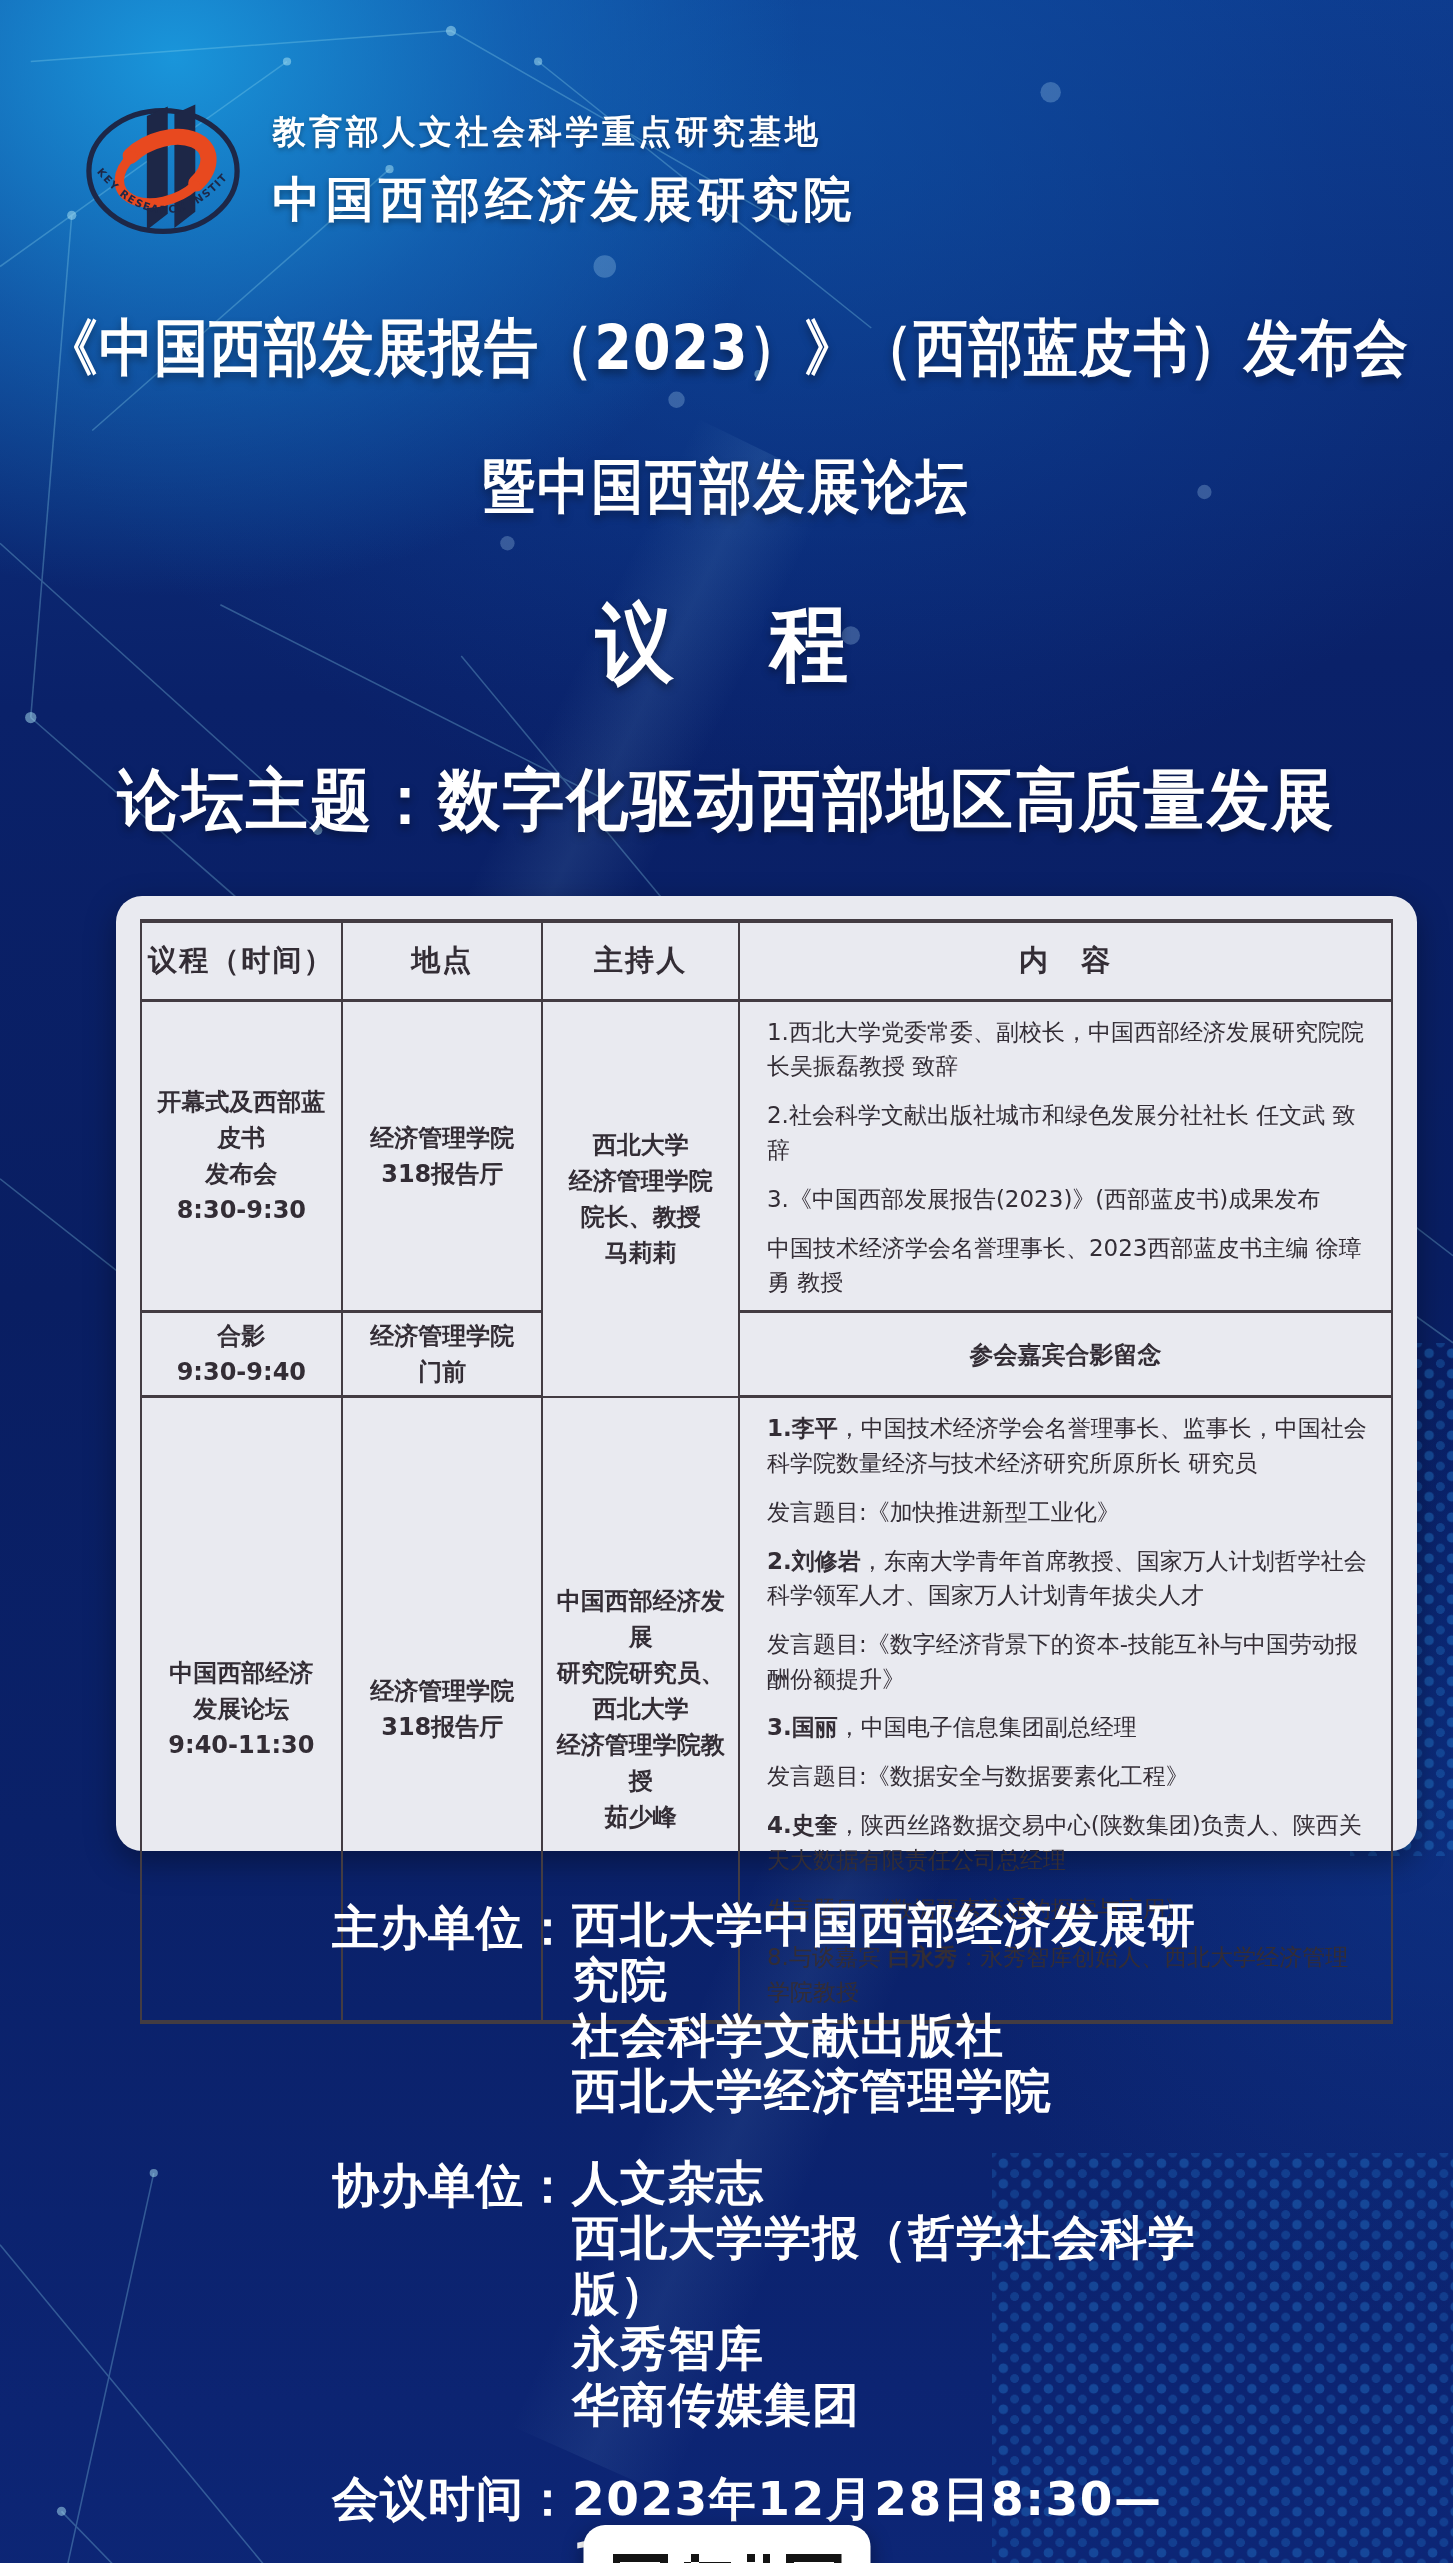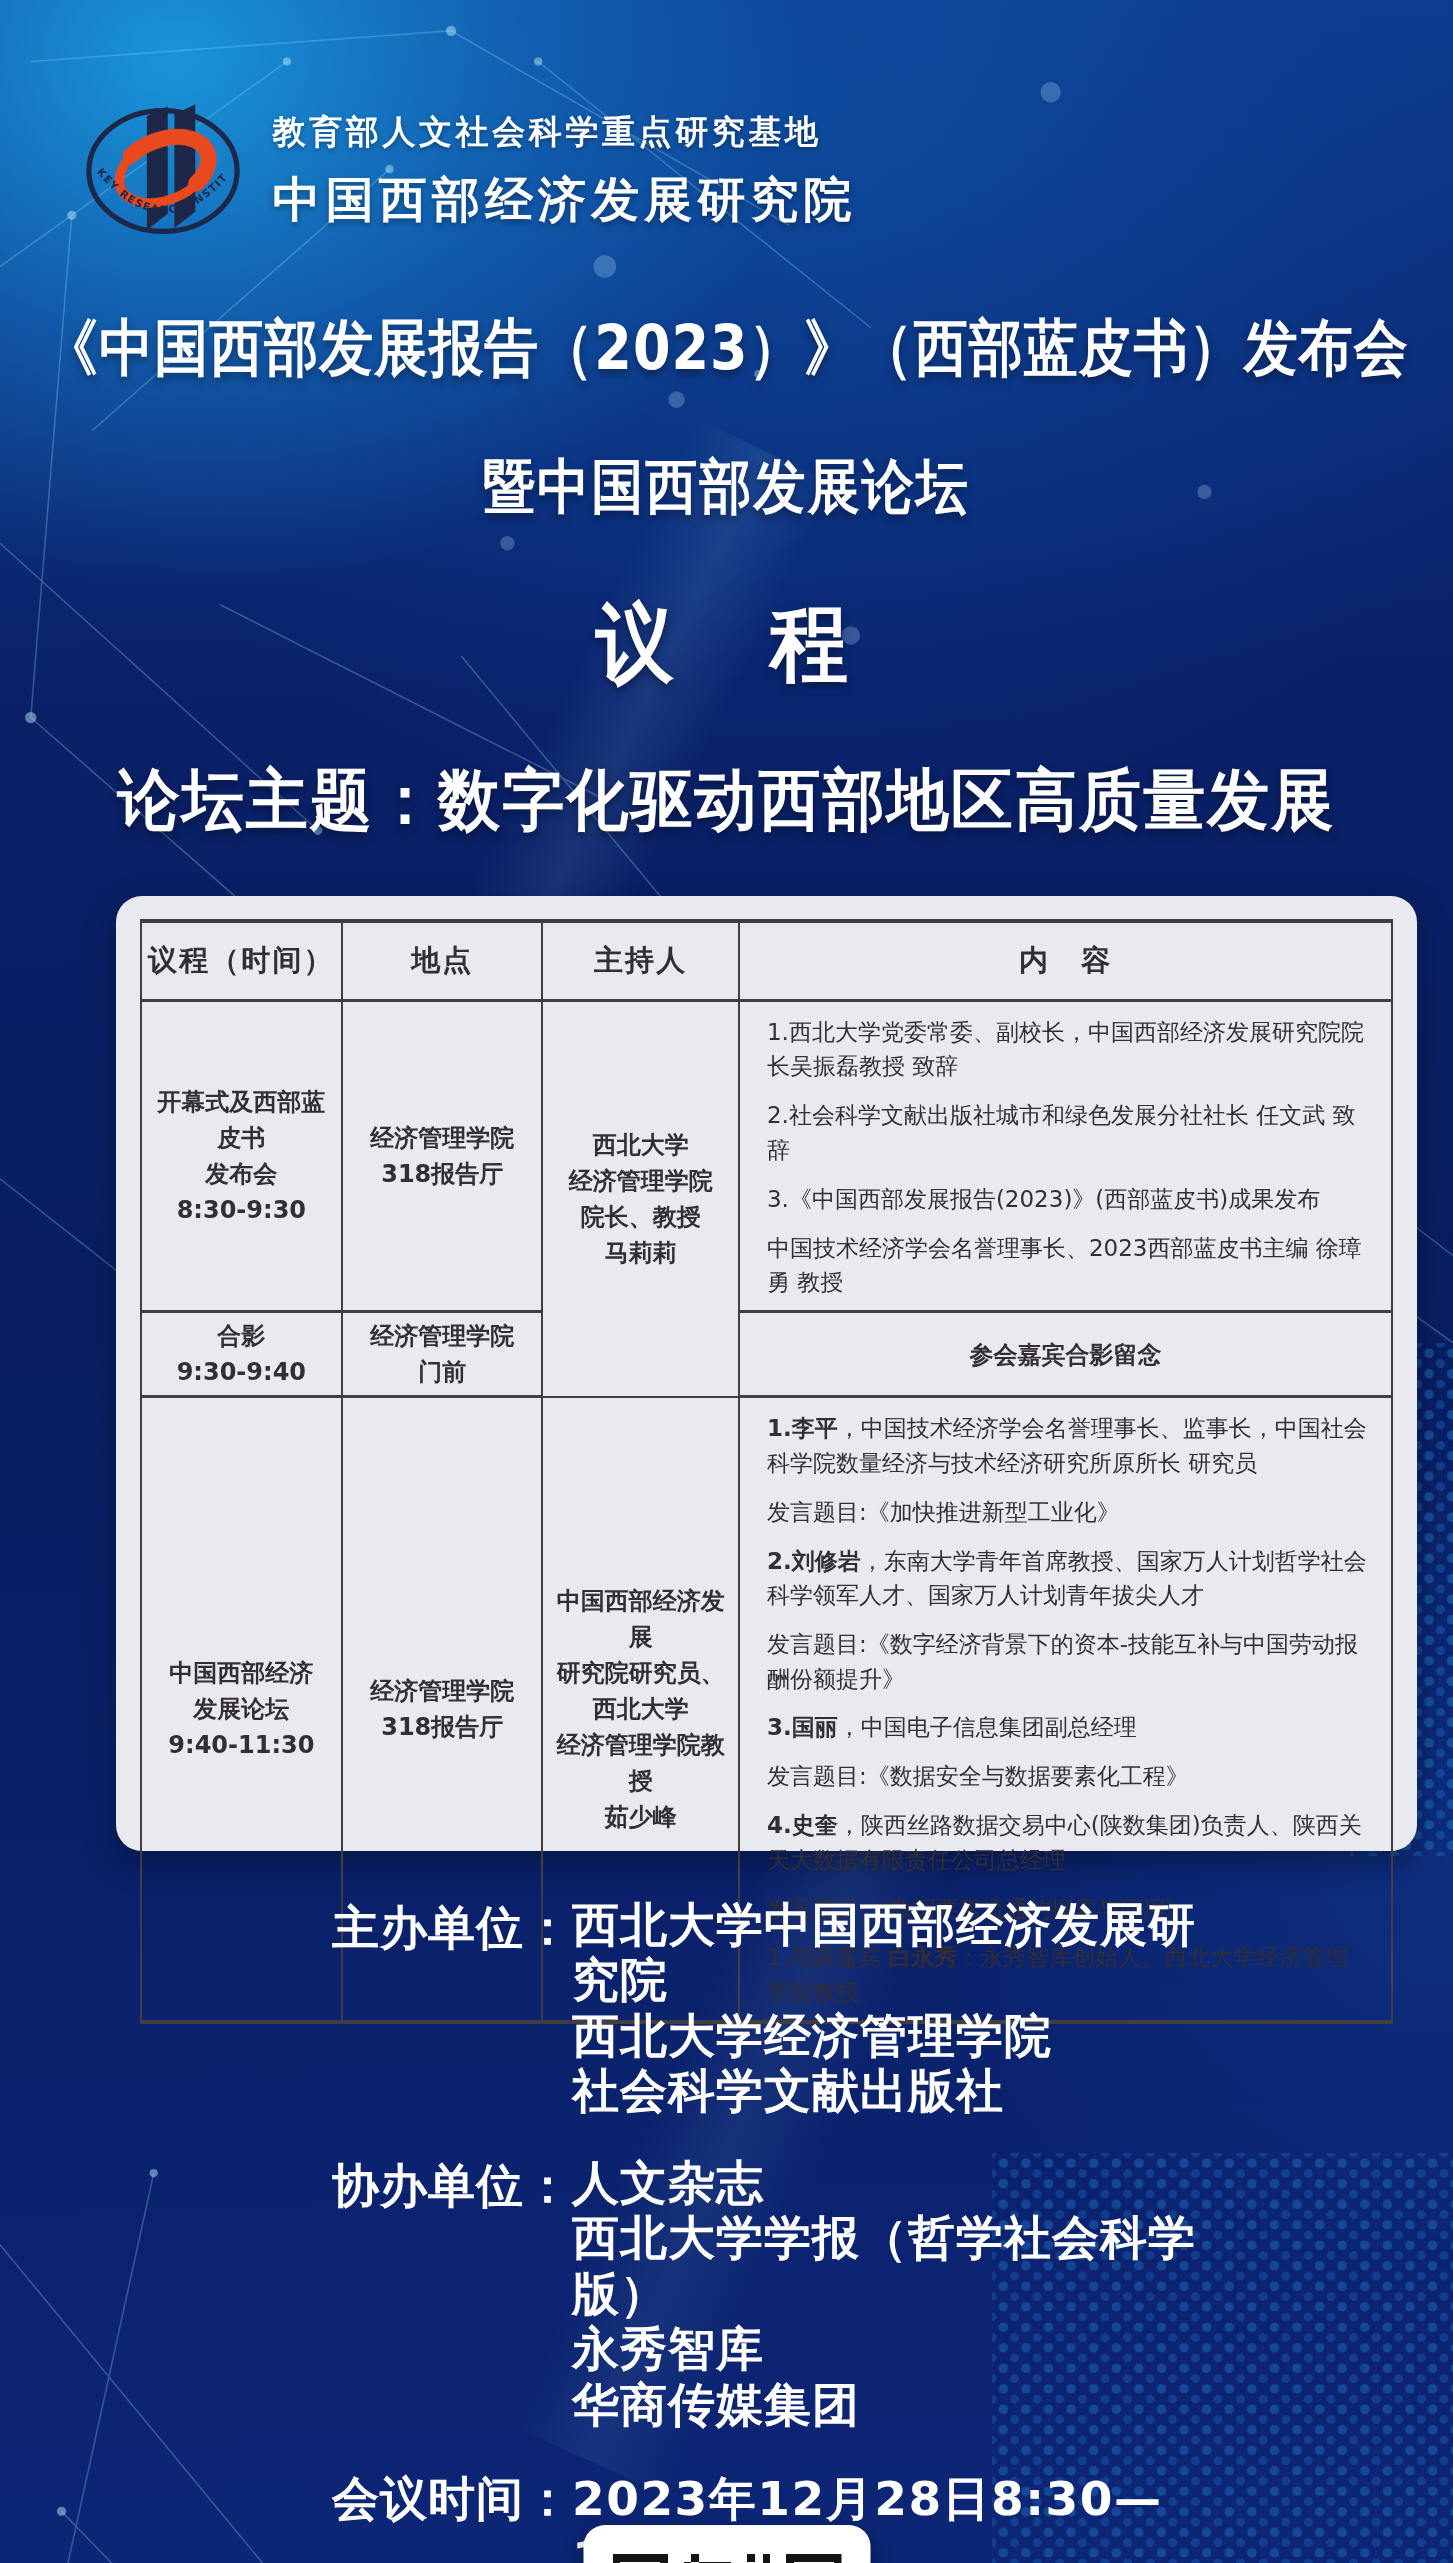--- a/index.html
+++ b/index.html
@@ -228,35 +228,35 @@
           <td class="content">
             <div class="cell-content">
                 <div class="li"><b>1.李平</b><span>，中国技术经济学会名誉理事长、监事长，中国社会科学院数量经济与技术经济研究所原所长 研究员</span></div>
                 <div class="li"><span>发言题目:《加快推进新型工业化》</span></div>
                 <div class="li"><b>2.刘修岩</b><span>，东南大学青年首席教授、国家万人计划哲学社会科学领军人才、国家万人计划青年拔尖人才</span></div>
                 <div class="li"><span>发言题目:《数字经济背景下的资本-技能互补与中国劳动报酬份额提升》</span></div>
                 <div class="li"><b>3.国丽</b><span>，中国电子信息集团副总经理</span></div>
                 <div class="li"><span>发言题目:《数据安全与数据要素化工程》</span></div>
                 <div class="li"><b>4.史奎</b><span>，陕西丝路数据交易中心(陕数集团)负责人、陕西关天大数据有限责任公司总经理</span></div>
                 <div class="li"><span>发言题目:《数据要素流通的探索与应用》</span></div>
-                <div class="li"><span>1.与谈嘉宾 </span><b>白永秀</b><span>：永秀智库创始人、西北大学经济管理学院教授</span></div>
+                <div class="li"><span>8.与谈嘉宾 </span><b>白永秀</b><span>：永秀智库创始人、西北大学经济管理学院教授</span></div>
               </div>
           </td>
         </tr>
       </tbody>
     </table>
   </div>
 
   <div class="footer-info">
     <div class="org-block">
       <span class="label">主办单位：</span>
       <div class="org-items">
           <div class="li">西北大学中国西部经济发展研究院</div>
+          <div class="li">社会科学文献出版社</div>
           <div class="li">西北大学经济管理学院</div>
-          <div class="li">社会科学文献出版社</div>
         </div>
     </div>
     <div class="org-block">
       <span class="label">协办单位：</span>
       <div class="org-items">
           <div class="li">人文杂志</div>
           <div class="li">西北大学学报（哲学社会科学版）</div>
           <div class="li">永秀智库</div>
           <div class="li">华商传媒集团</div>
         </div>

